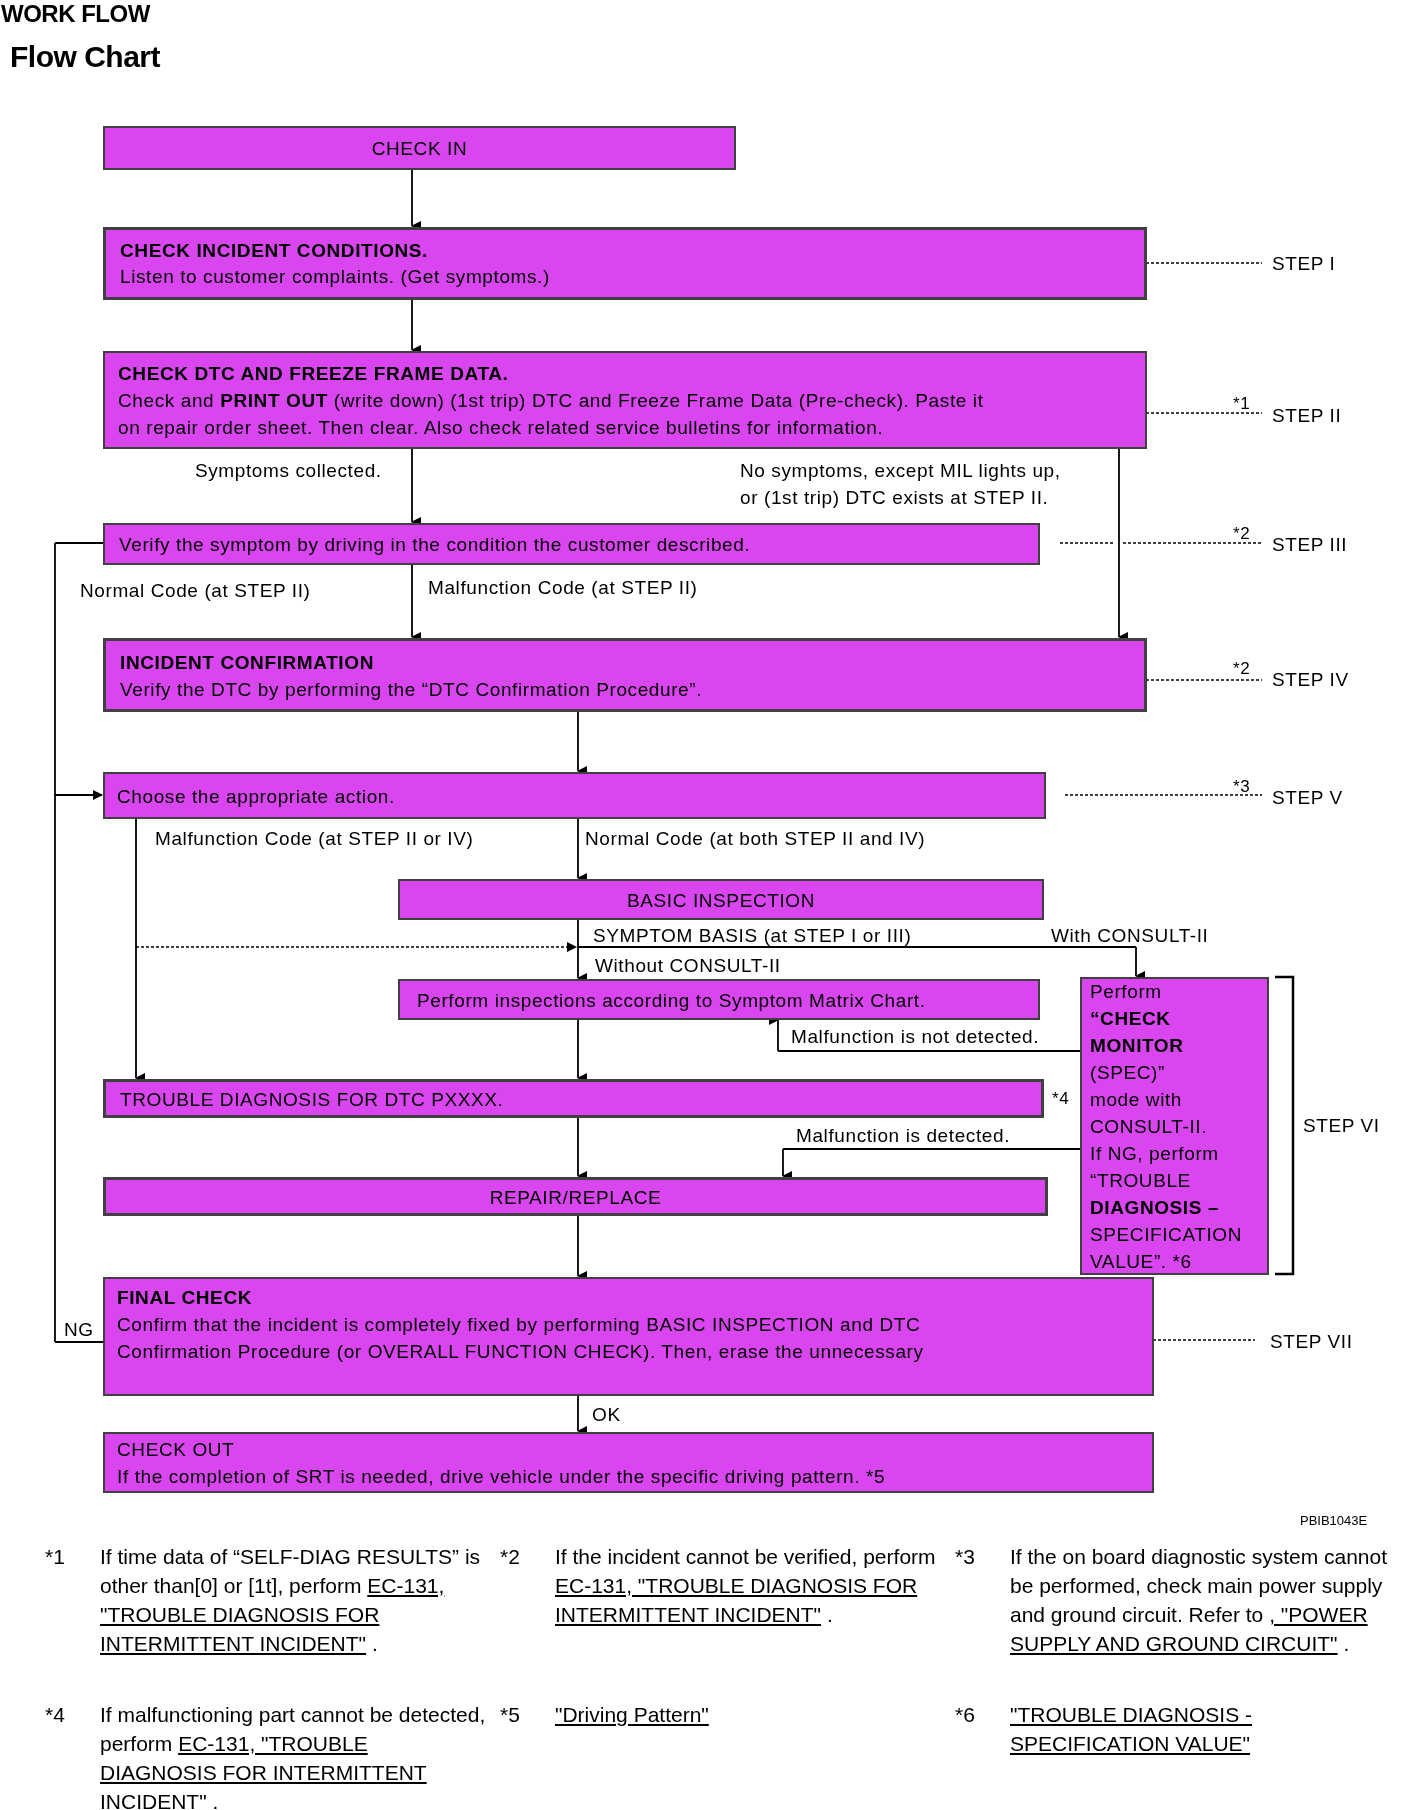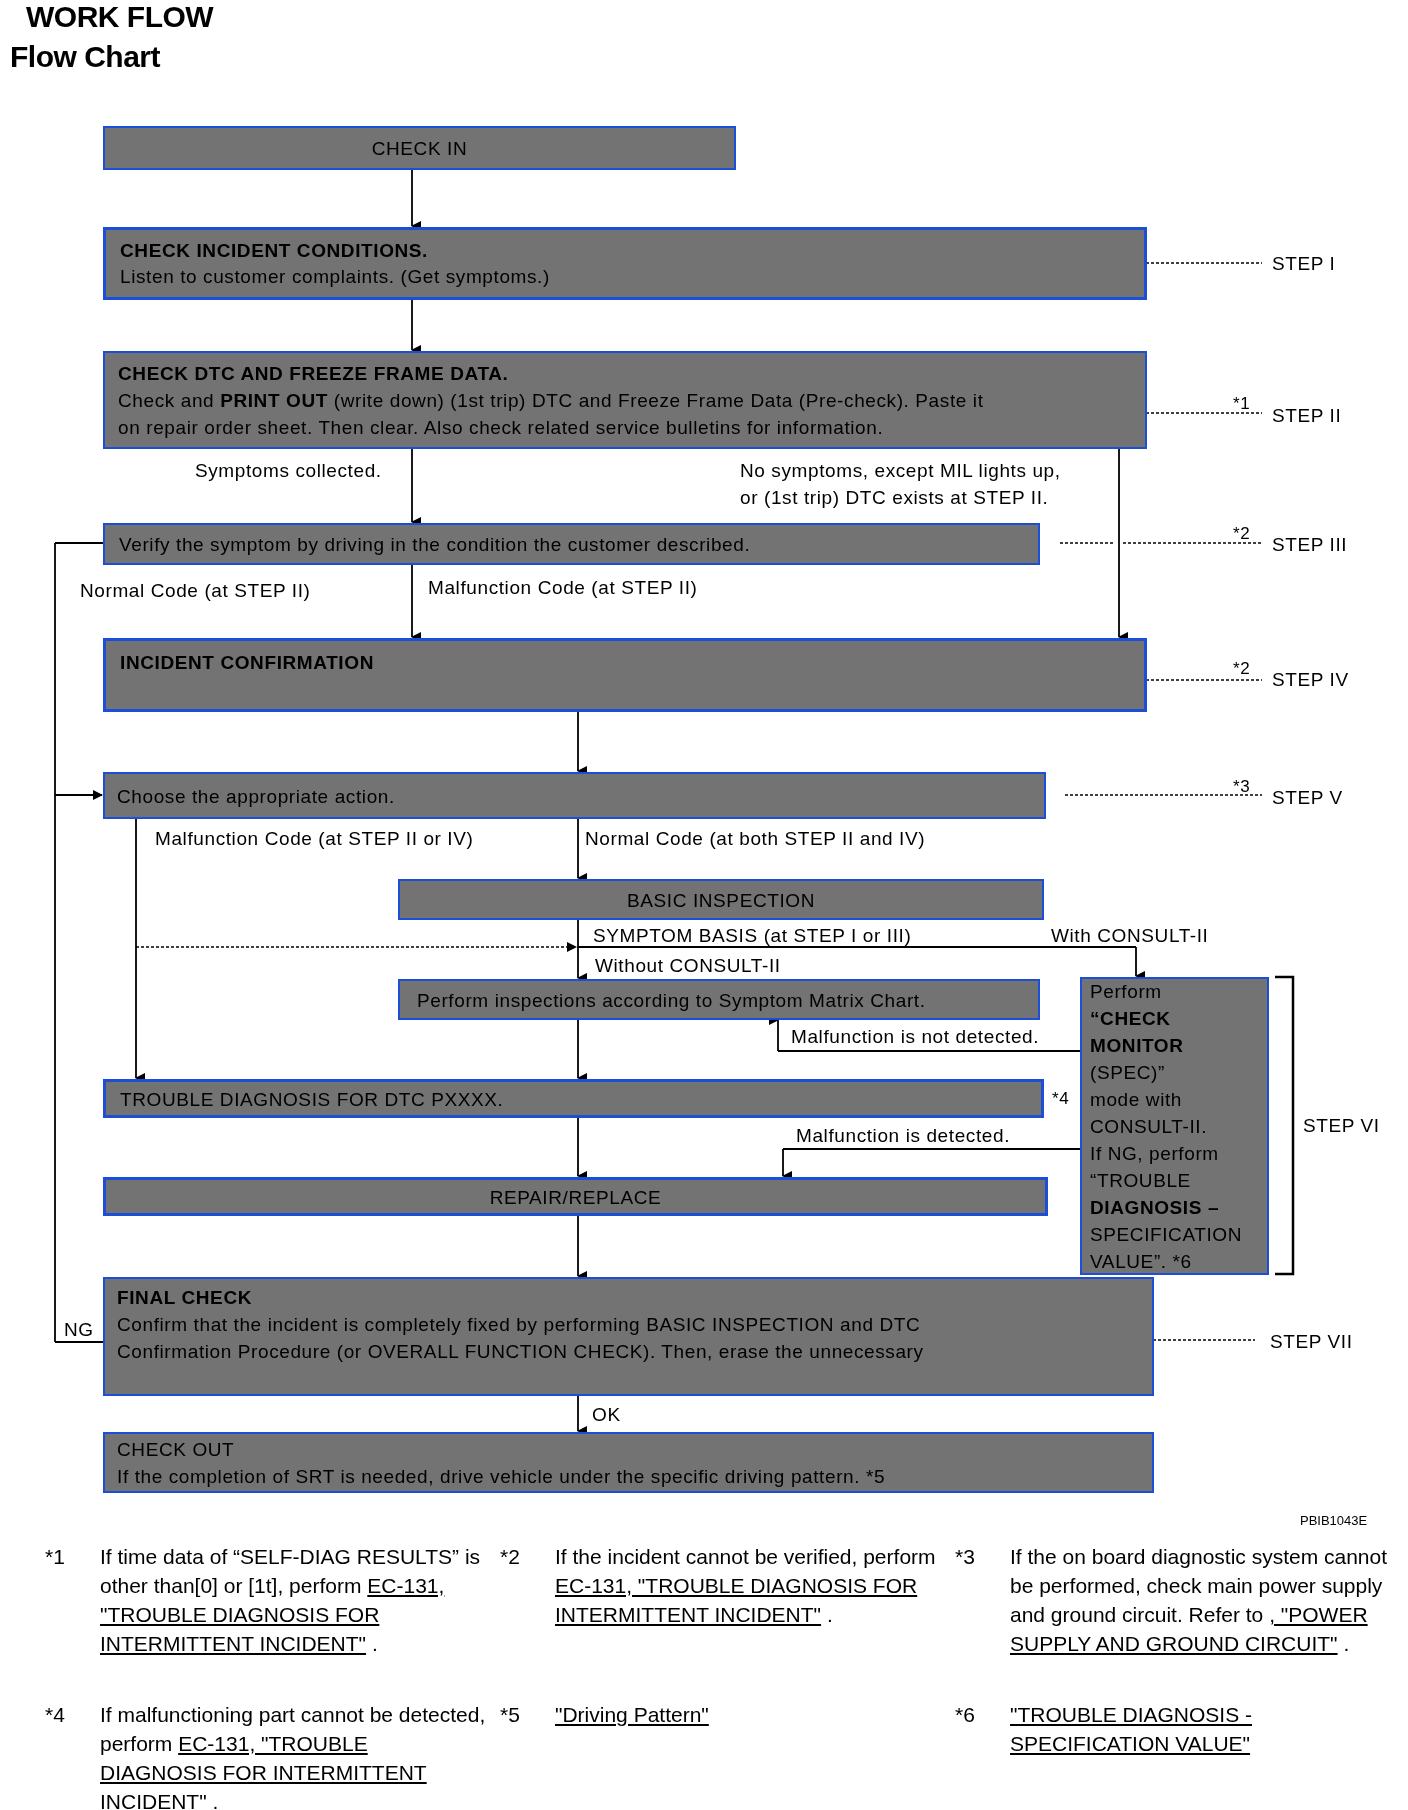--- a/index.html
+++ b/index.html
@@ -1,21 +1,21 @@
 <!DOCTYPE html>
 <html><head>
 <meta charset="utf-8">
 <style>
   html, body { margin: 0; padding: 0; background: #ffffff; }
   body { width: 1408px; height: 1810px; position: relative; overflow: hidden;
          font-family: "Liberation Sans", "DejaVu Sans", sans-serif; color: #000; }
   .abs { position: absolute; }
-  .h1 { font-weight: bold; font-size: 30px; left: 26px; top: 0px; letter-spacing: -0.5px; }
+  .h1 { font-weight: bold; font-size: 24px; left: 1px; top: 0px; letter-spacing: -0.5px; }
   .h2 { font-weight: bold; font-size: 30px; left: 10px; top: 40px; letter-spacing: -0.5px; }
-  .box { position: absolute; border: 2px solid #1d4ed8; box-sizing: border-box; background: #737373; }
+  .box { position: absolute; border: 2px solid #404040; box-sizing: border-box; background: #d946ef; }
   .box.thick { border-width: 3px; }
   .t { position: absolute; font-size: 19px; letter-spacing: 0.6px; white-space: nowrap; line-height: 27px; }
   .b { font-weight: bold; }
   .center { text-align: center; left: 0; right: 0; }
   svg.lines { position: absolute; left: 0; top: 0; }
   .fn { position: absolute; font-size: 21px; line-height: 29px; }
   .fn .num { position: absolute; left: 0; top: 0; }
   .fn .body { position: absolute; left: 48px; top: 0; margin-left: 7px; }
   .u { text-decoration: underline; }
   .small { font-size: 13px; letter-spacing: 0; }
@@ -115,20 +115,21 @@
 
 <div class="box" style="left:103px;top:523px;width:937px;height:42px;">
   <div class="t" style="left:14px;top:6px;">Verify the symptom by driving in the condition the customer described.</div>
 </div>
 
 <div class="t" style="left:80px;top:577px;">Normal Code (at STEP II)</div>
 <div class="t" style="left:428px;top:574px;">Malfunction Code (at STEP II)</div>
 
 <div class="box thick" style="left:103px;top:638px;width:1044px;height:74px;">
   <div class="t b" style="left:14px;top:8px;">INCIDENT CONFIRMATION</div>
+  <div class="t" style="left:14px;top:35px;">Verify the DTC by performing the “DTC Confirmation Procedure”.</div>
 </div>
 
 <div class="box" style="left:103px;top:772px;width:943px;height:47px;">
   <div class="t" style="left:12px;top:9px;">Choose the appropriate action.</div>
 </div>
 
 <div class="t" style="left:155px;top:825px;">Malfunction Code (at STEP II or IV)</div>
 <div class="t" style="left:585px;top:825px;">Normal Code (at both STEP II and IV)</div>
 
 <div class="box" style="left:398px;top:879px;width:646px;height:41px;">

